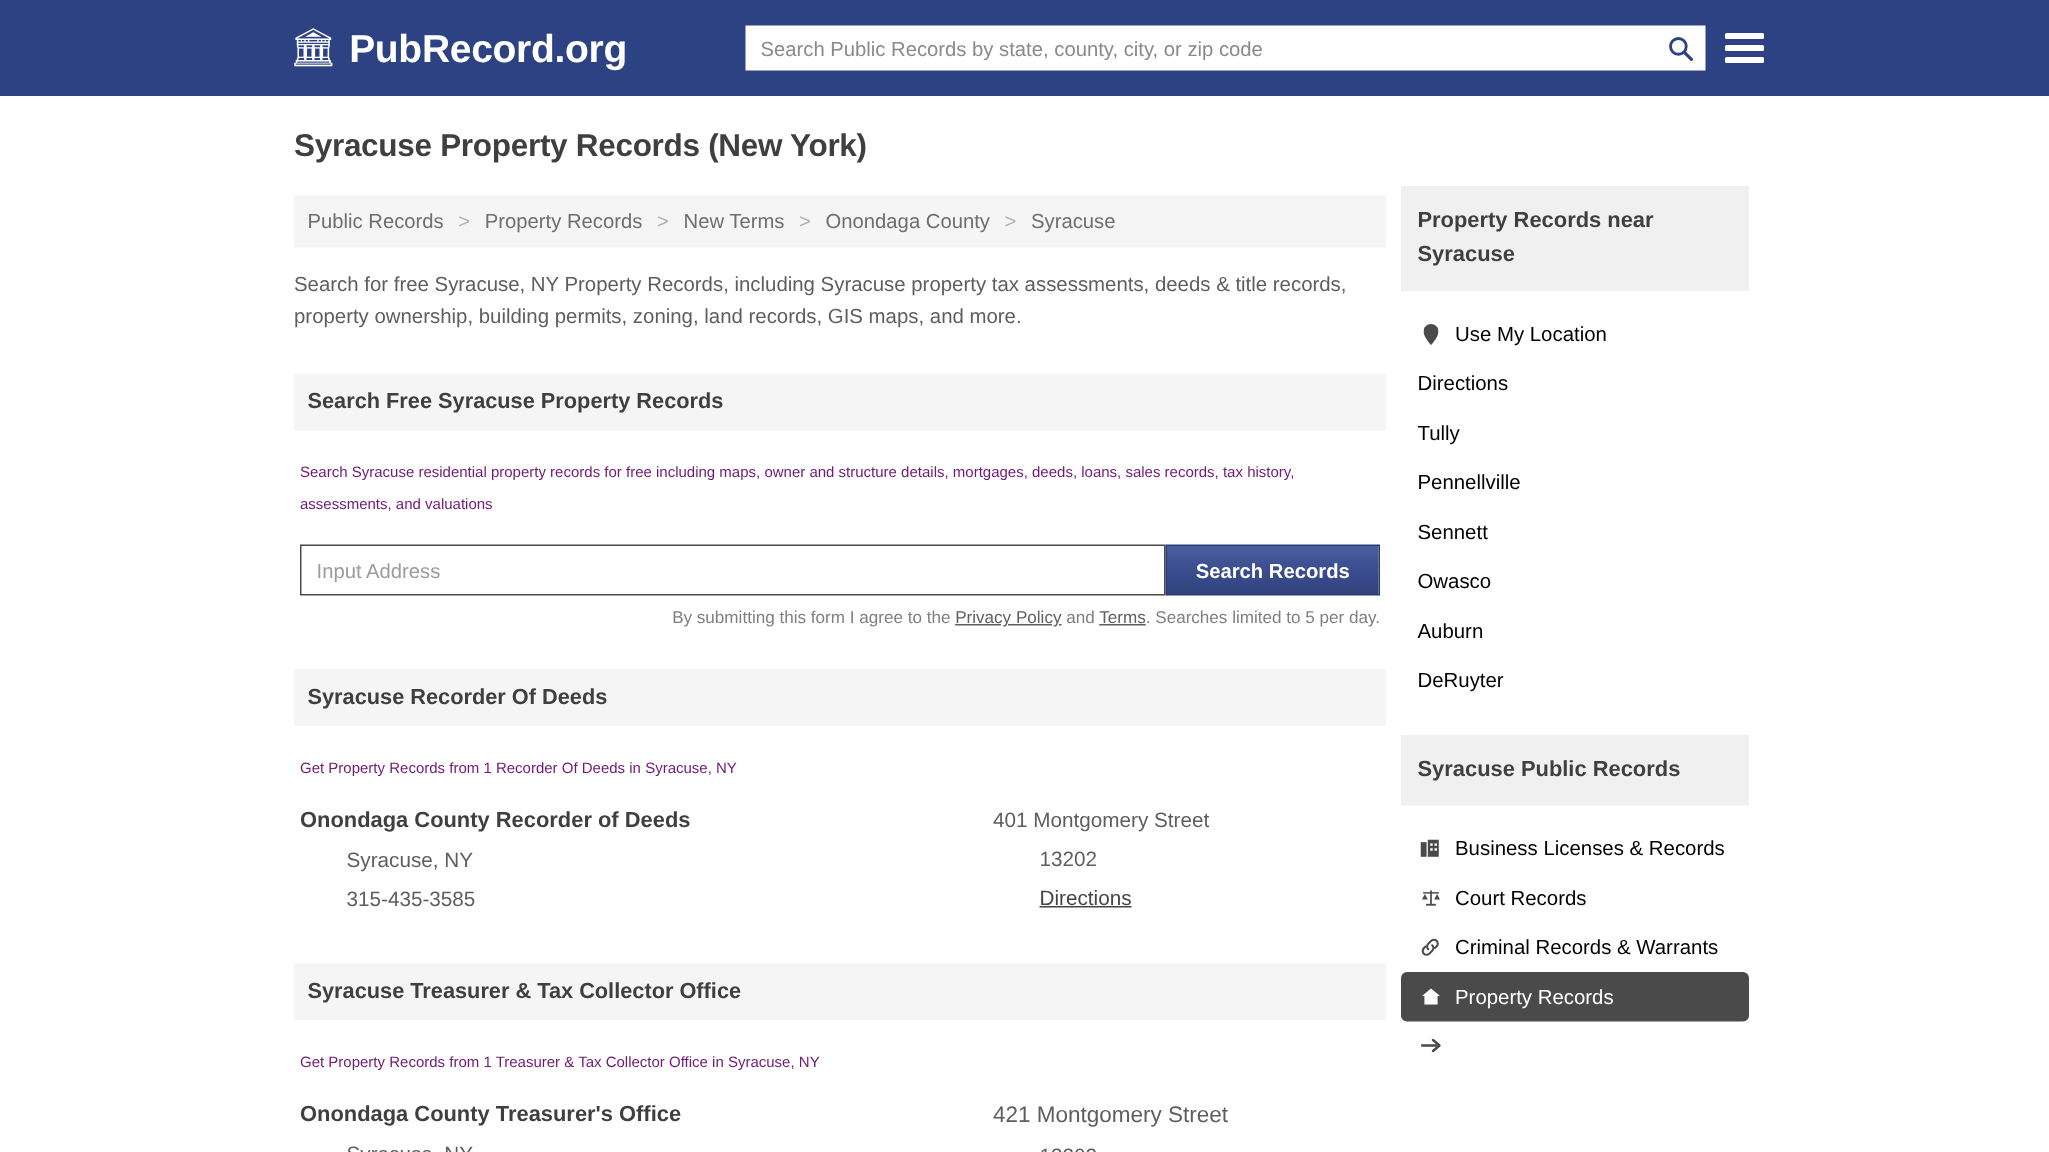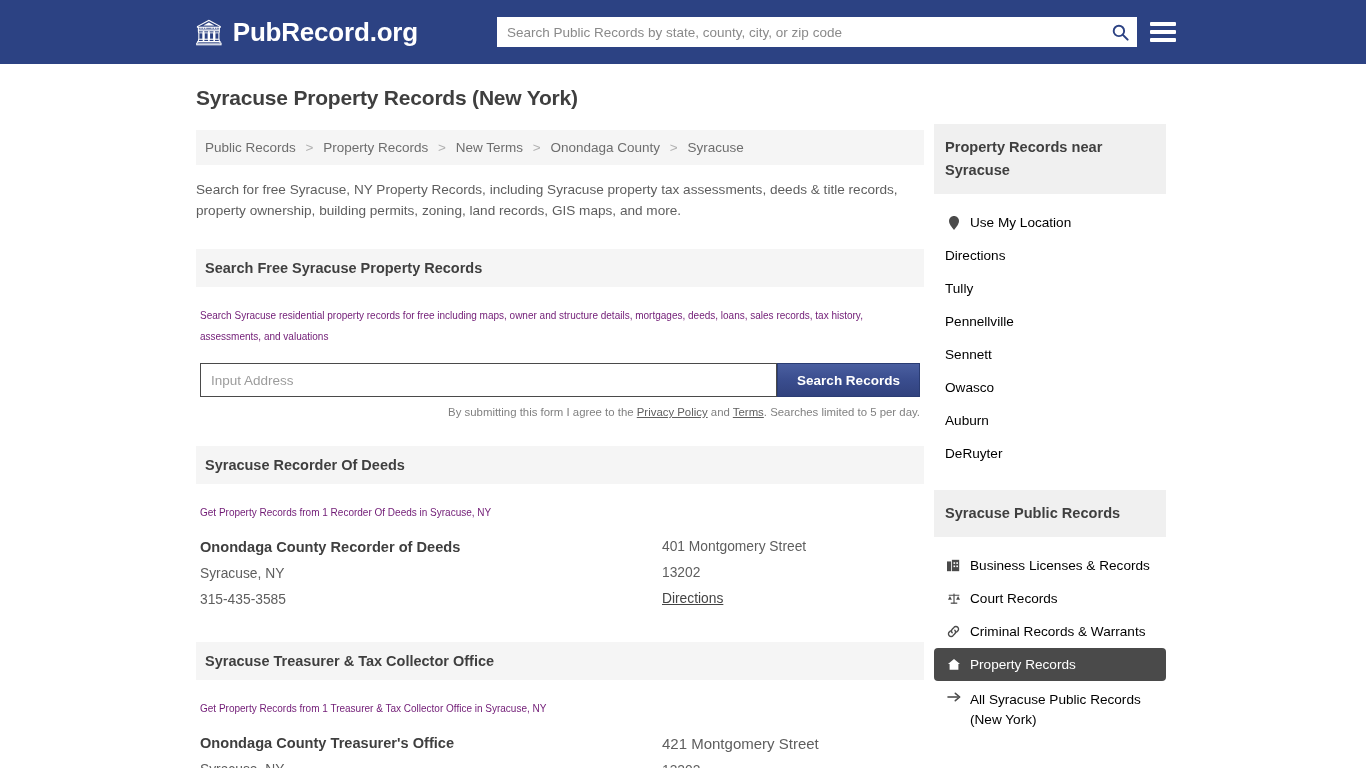--- a/index.html
+++ b/index.html
@@ -196,20 +196,21 @@
   .office .name {
     font-size: 14.6px;
     font-weight: bold;
     color: #3f3f3f;
     margin-bottom: 11px;
   }
   .office .line {
     font-size: 13.8px;
     color: #5e5e5e;
     margin-bottom: 11px;
+    margin-left: 31px;
   }
   .office .line a {
     color: #444;
     text-decoration: underline;
   }
 
   
   .side-head {
     background: #f0f0f0;
     padding: 12px 11px;
@@ -424,18 +425,17 @@
         <span>Property Records</span>
       </a>
 
       <a class="side-item wrap" href="#">
         <span class="ico">
           <svg width="14" height="12" viewBox="0 0 16 12">
             <line x1="0.5" y1="6" x2="13" y2="6" stroke="#4a4a4a" stroke-width="1.8"></line>
             <path d="M9.5 1.8 L14.5 6 L9.5 10.2" fill="none" stroke="#4a4a4a" stroke-width="1.8" stroke-linecap="round" stroke-linejoin="round"></path>
           </svg>
         </span>
-        <span>All Syracuse Public Records (New York)</span>
       </a>
     </div>
 
   </div>
 </div>
 
 </body></html>

